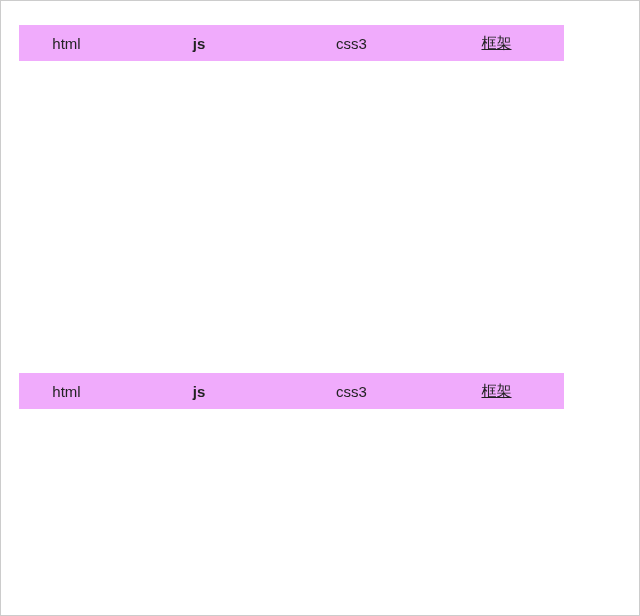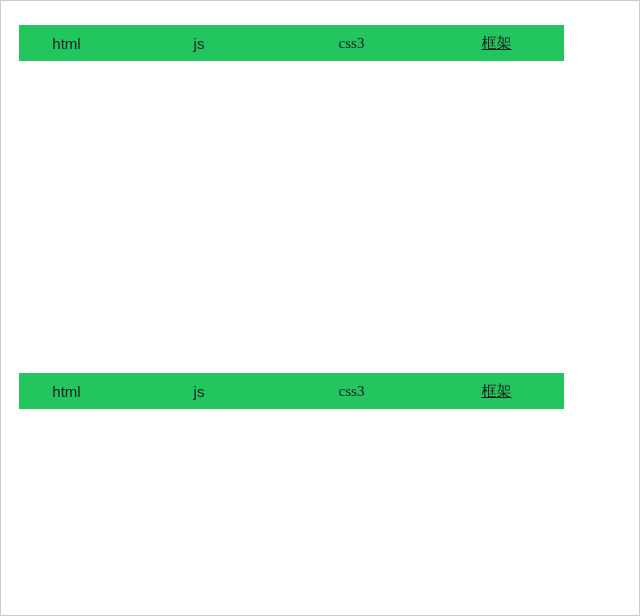--- a/index.html
+++ b/index.html
@@ -15,34 +15,34 @@
       font-family: "Microsoft YaHei", Arial, sans-serif;
       font-size: 15px;
       color: #222;
       padding-top: 24px;
       padding-left: 18px;
       padding-right: 50px;
     }
     .nav-bar {
       width: 545px;
       height: 36px;
-      background: #22c55e;
+      background: #f0abfc;
       display: flex;
       align-items: center;
     }
     .nav-bar.second {
       margin-top: 312px;
     }
     .nav-item {
       text-align: center;
       cursor: pointer;
     }
     .c1 { width: 105px; padding-right: 10px; }
-    .c2 { width: 150px; }
-    .c3 { width: 155px; font-family: Liberation Serif, serif; }
+    .c2 { width: 150px; font-weight: bold; }
+    .c3 { width: 155px; }
     .c4 { flex: 1; text-decoration: underline; }
   </style>
 </head>
 <body>
 
 <div class="nav-bar">
   <div class="nav-item c1">
     <span>html</span>
   </div>
   <div class="nav-item c2">

